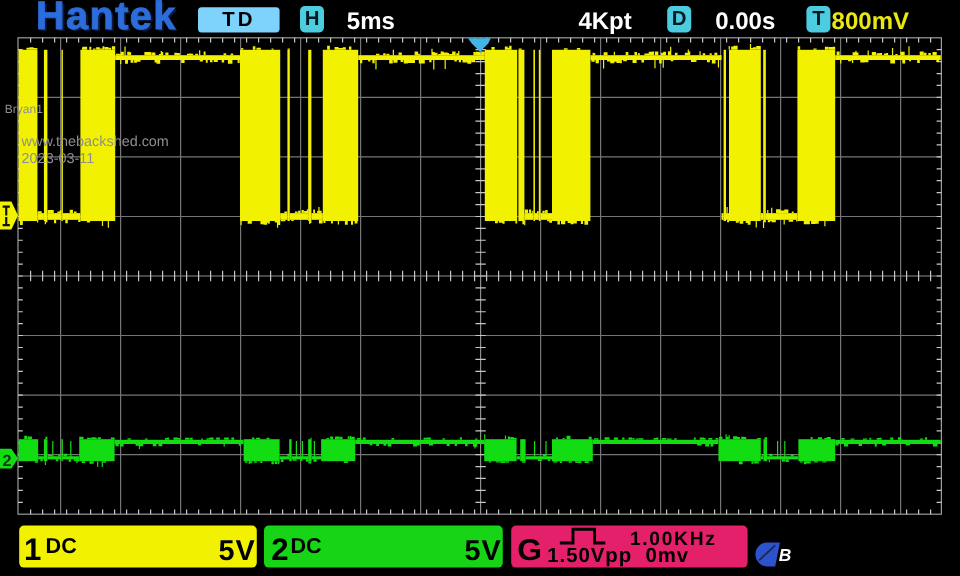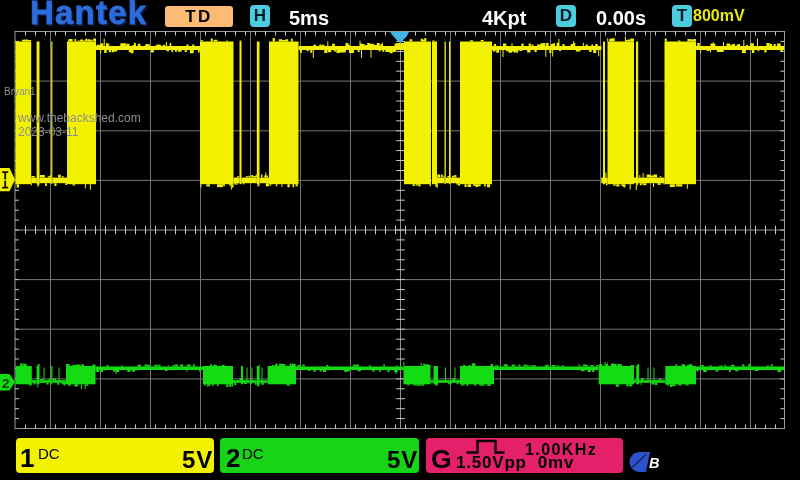--- a/index.html
+++ b/index.html
@@ -1,24 +1,24 @@
 <!DOCTYPE html>
 <html><head><meta charset="utf-8"><style>
 *{margin:0;padding:0;box-sizing:border-box}
 body{background:#000;font-family:"Liberation Sans",sans-serif}
 #scr{position:relative;width:800px;height:480px;background:#000;overflow:hidden}
 .ab{position:absolute}
 #logo{left:30px;top:-6px;font-size:33px;font-weight:bold;color:#2c6cdb;letter-spacing:1.2px;text-shadow:2px 2px 0 #0d1a3f;-webkit-text-stroke:0.8px #2c6cdb}
-#td{left:165px;top:6px;width:68px;height:21px;background:#fdba74;border-radius:3px;color:#000;font-weight:bold;font-size:17px;text-align:center;line-height:21px;letter-spacing:2.5px}
+#td{left:165px;top:6px;width:68px;height:21px;background:#7dd3fc;border-radius:3px;color:#000;font-weight:bold;font-size:17px;text-align:center;line-height:21px;letter-spacing:2.5px}
 .cybox{width:20px;height:22px;top:5px;background:#4cccdf;border-radius:4px;color:#031c24;font-weight:bold;font-size:17px;text-align:center;line-height:22px}
 .wtx{top:6.5px;font-size:20px;font-weight:bold;color:#fff}
-#mv{left:693px;top:7px;font-size:16px;font-weight:bold;color:#e8e812}
+#mv{left:693px;top:7px;font-size:20px;font-weight:bold;color:#e8e812}
 .box{top:438px;height:35px;border-radius:4px;color:#000}
 .big{font-size:26px;font-weight:bold}
-.med{font-size:15px;font-weight:normal}
+.med{font-size:18px;font-weight:bold}
 .med2{font-size:24px;font-weight:bold;letter-spacing:1px}
 #gb .t{font-size:16px;font-weight:bold;white-space:nowrap}
 #ovl span{position:absolute;white-space:nowrap;color:#8d8d95}
 </style></head><body>
 <div id="scr">
 <svg class="ab" width="800" height="480" viewBox="0 0 800 480" style="left:0;top:0">
 <path d="M50.5 31.5V428.5M100.5 31.5V428.5M150.5 31.5V428.5M200.5 31.5V428.5M250.5 31.5V428.5M300.5 31.5V428.5M350.5 31.5V428.5M450.5 31.5V428.5M500.5 31.5V428.5M550.5 31.5V428.5M600.5 31.5V428.5M650.5 31.5V428.5M700.5 31.5V428.5M750.5 31.5V428.5M15.0 81.1H784.5M15.0 130.8H784.5M15.0 180.4H784.5M15.0 279.6H784.5M15.0 329.2H784.5M15.0 378.9H784.5" stroke="#757575" stroke-width="1" fill="none"></path>
       <path d="M400.5 31.5V428.5M15.0 230.0H784.5" stroke="#8d8d8d" stroke-width="1" fill="none"></path>
       <rect x="15.0" y="31.5" width="769.5" height="397.0" fill="none" stroke="#9c9c9c" stroke-width="1"></rect>
       <path d="M25.5 31.5v4M25.5 428.5v-4M35.5 31.5v4M35.5 428.5v-4M45.5 31.5v4M45.5 428.5v-4M55.5 31.5v4M55.5 428.5v-4M65.5 31.5v4M65.5 428.5v-4M75.5 31.5v4M75.5 428.5v-4M85.5 31.5v4M85.5 428.5v-4M95.5 31.5v4M95.5 428.5v-4M105.5 31.5v4M105.5 428.5v-4M115.5 31.5v4M115.5 428.5v-4M125.5 31.5v4M125.5 428.5v-4M135.5 31.5v4M135.5 428.5v-4M145.5 31.5v4M145.5 428.5v-4M155.5 31.5v4M155.5 428.5v-4M165.5 31.5v4M165.5 428.5v-4M175.5 31.5v4M175.5 428.5v-4M185.5 31.5v4M185.5 428.5v-4M195.5 31.5v4M195.5 428.5v-4M205.5 31.5v4M205.5 428.5v-4M215.5 31.5v4M215.5 428.5v-4M225.5 31.5v4M225.5 428.5v-4M235.5 31.5v4M235.5 428.5v-4M245.5 31.5v4M245.5 428.5v-4M255.5 31.5v4M255.5 428.5v-4M265.5 31.5v4M265.5 428.5v-4M275.5 31.5v4M275.5 428.5v-4M285.5 31.5v4M285.5 428.5v-4M295.5 31.5v4M295.5 428.5v-4M305.5 31.5v4M305.5 428.5v-4M315.5 31.5v4M315.5 428.5v-4M325.5 31.5v4M325.5 428.5v-4M335.5 31.5v4M335.5 428.5v-4M345.5 31.5v4M345.5 428.5v-4M355.5 31.5v4M355.5 428.5v-4M365.5 31.5v4M365.5 428.5v-4M375.5 31.5v4M375.5 428.5v-4M385.5 31.5v4M385.5 428.5v-4M395.5 31.5v4M395.5 428.5v-4M405.5 31.5v4M405.5 428.5v-4M415.5 31.5v4M415.5 428.5v-4M425.5 31.5v4M425.5 428.5v-4M435.5 31.5v4M435.5 428.5v-4M445.5 31.5v4M445.5 428.5v-4M455.5 31.5v4M455.5 428.5v-4M465.5 31.5v4M465.5 428.5v-4M475.5 31.5v4M475.5 428.5v-4M485.5 31.5v4M485.5 428.5v-4M495.5 31.5v4M495.5 428.5v-4M505.5 31.5v4M505.5 428.5v-4M515.5 31.5v4M515.5 428.5v-4M525.5 31.5v4M525.5 428.5v-4M535.5 31.5v4M535.5 428.5v-4M545.5 31.5v4M545.5 428.5v-4M555.5 31.5v4M555.5 428.5v-4M565.5 31.5v4M565.5 428.5v-4M575.5 31.5v4M575.5 428.5v-4M585.5 31.5v4M585.5 428.5v-4M595.5 31.5v4M595.5 428.5v-4M605.5 31.5v4M605.5 428.5v-4M615.5 31.5v4M615.5 428.5v-4M625.5 31.5v4M625.5 428.5v-4M635.5 31.5v4M635.5 428.5v-4M645.5 31.5v4M645.5 428.5v-4M655.5 31.5v4M655.5 428.5v-4M665.5 31.5v4M665.5 428.5v-4M675.5 31.5v4M675.5 428.5v-4M685.5 31.5v4M685.5 428.5v-4M695.5 31.5v4M695.5 428.5v-4M705.5 31.5v4M705.5 428.5v-4M715.5 31.5v4M715.5 428.5v-4M725.5 31.5v4M725.5 428.5v-4M735.5 31.5v4M735.5 428.5v-4M745.5 31.5v4M745.5 428.5v-4M755.5 31.5v4M755.5 428.5v-4M765.5 31.5v4M765.5 428.5v-4M775.5 31.5v4M775.5 428.5v-4M15.0 41.4h4M784.5 41.4h-4M15.0 51.4h4M784.5 51.4h-4M15.0 61.3h4M784.5 61.3h-4M15.0 71.2h4M784.5 71.2h-4M15.0 81.1h4M784.5 81.1h-4M15.0 91.1h4M784.5 91.1h-4M15.0 101.0h4M784.5 101.0h-4M15.0 110.9h4M784.5 110.9h-4M15.0 120.8h4M784.5 120.8h-4M15.0 130.8h4M784.5 130.8h-4M15.0 140.7h4M784.5 140.7h-4M15.0 150.6h4M784.5 150.6h-4M15.0 160.5h4M784.5 160.5h-4M15.0 170.5h4M784.5 170.5h-4M15.0 180.4h4M784.5 180.4h-4M15.0 190.3h4M784.5 190.3h-4M15.0 200.2h4M784.5 200.2h-4M15.0 210.2h4M784.5 210.2h-4M15.0 220.1h4M784.5 220.1h-4M15.0 230.0h4M784.5 230.0h-4M15.0 239.9h4M784.5 239.9h-4M15.0 249.9h4M784.5 249.9h-4M15.0 259.8h4M784.5 259.8h-4M15.0 269.7h4M784.5 269.7h-4M15.0 279.6h4M784.5 279.6h-4M15.0 289.6h4M784.5 289.6h-4M15.0 299.5h4M784.5 299.5h-4M15.0 309.4h4M784.5 309.4h-4M15.0 319.3h4M784.5 319.3h-4M15.0 329.2h4M784.5 329.2h-4M15.0 339.2h4M784.5 339.2h-4M15.0 349.1h4M784.5 349.1h-4M15.0 359.0h4M784.5 359.0h-4M15.0 369.0h4M784.5 369.0h-4M15.0 378.9h4M784.5 378.9h-4M15.0 388.8h4M784.5 388.8h-4M15.0 398.7h4M784.5 398.7h-4M15.0 408.7h4M784.5 408.7h-4M15.0 418.6h4M784.5 418.6h-4M25.5 225.7v8.6M35.5 225.7v8.6M45.5 225.7v8.6M55.5 225.7v8.6M65.5 225.7v8.6M75.5 225.7v8.6M85.5 225.7v8.6M95.5 225.7v8.6M105.5 225.7v8.6M115.5 225.7v8.6M125.5 225.7v8.6M135.5 225.7v8.6M145.5 225.7v8.6M155.5 225.7v8.6M165.5 225.7v8.6M175.5 225.7v8.6M185.5 225.7v8.6M195.5 225.7v8.6M205.5 225.7v8.6M215.5 225.7v8.6M225.5 225.7v8.6M235.5 225.7v8.6M245.5 225.7v8.6M255.5 225.7v8.6M265.5 225.7v8.6M275.5 225.7v8.6M285.5 225.7v8.6M295.5 225.7v8.6M305.5 225.7v8.6M315.5 225.7v8.6M325.5 225.7v8.6M335.5 225.7v8.6M345.5 225.7v8.6M355.5 225.7v8.6M365.5 225.7v8.6M375.5 225.7v8.6M385.5 225.7v8.6M395.5 225.7v8.6M405.5 225.7v8.6M415.5 225.7v8.6M425.5 225.7v8.6M435.5 225.7v8.6M445.5 225.7v8.6M455.5 225.7v8.6M465.5 225.7v8.6M475.5 225.7v8.6M485.5 225.7v8.6M495.5 225.7v8.6M505.5 225.7v8.6M515.5 225.7v8.6M525.5 225.7v8.6M535.5 225.7v8.6M545.5 225.7v8.6M555.5 225.7v8.6M565.5 225.7v8.6M575.5 225.7v8.6M585.5 225.7v8.6M595.5 225.7v8.6M605.5 225.7v8.6M615.5 225.7v8.6M625.5 225.7v8.6M635.5 225.7v8.6M645.5 225.7v8.6M655.5 225.7v8.6M665.5 225.7v8.6M675.5 225.7v8.6M685.5 225.7v8.6M695.5 225.7v8.6M705.5 225.7v8.6M715.5 225.7v8.6M725.5 225.7v8.6M735.5 225.7v8.6M745.5 225.7v8.6M755.5 225.7v8.6M765.5 225.7v8.6M775.5 225.7v8.6M396.2 41.4h8.6M396.2 51.4h8.6M396.2 61.3h8.6M396.2 71.2h8.6M396.2 81.1h8.6M396.2 91.1h8.6M396.2 101.0h8.6M396.2 110.9h8.6M396.2 120.8h8.6M396.2 130.8h8.6M396.2 140.7h8.6M396.2 150.6h8.6M396.2 160.5h8.6M396.2 170.5h8.6M396.2 180.4h8.6M396.2 190.3h8.6M396.2 200.2h8.6M396.2 210.2h8.6M396.2 220.1h8.6M396.2 230.0h8.6M396.2 239.9h8.6M396.2 249.9h8.6M396.2 259.8h8.6M396.2 269.7h8.6M396.2 279.6h8.6M396.2 289.6h8.6M396.2 299.5h8.6M396.2 309.4h8.6M396.2 319.3h8.6M396.2 329.2h8.6M396.2 339.2h8.6M396.2 349.1h8.6M396.2 359.0h8.6M396.2 369.0h8.6M396.2 378.9h8.6M396.2 388.8h8.6M396.2 398.7h8.6M396.2 408.7h8.6M396.2 418.6h8.6" stroke="#c8c8c8" stroke-width="1" fill="none"></path>

